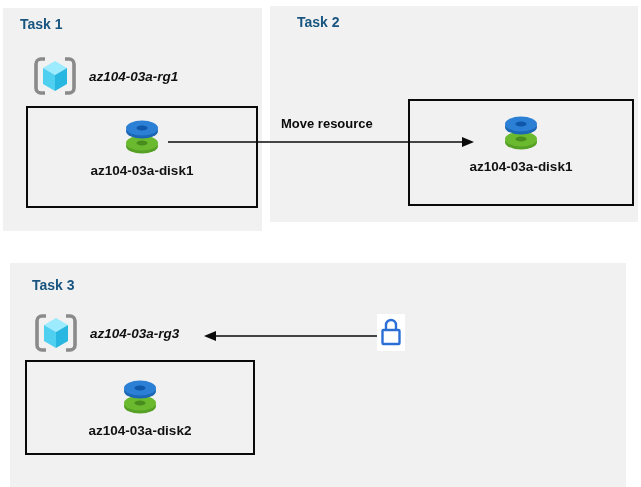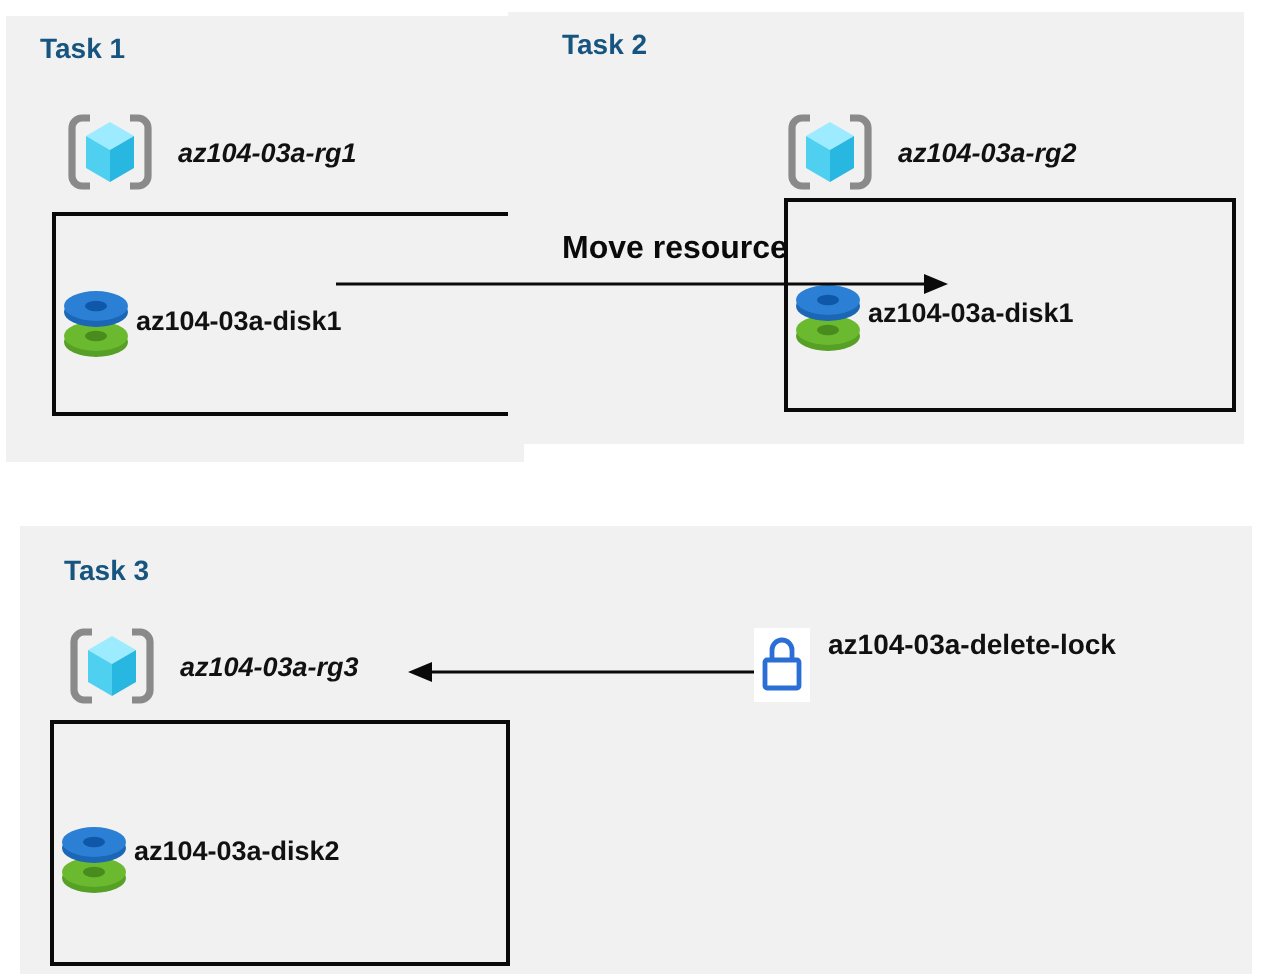--- a/index.html
+++ b/index.html
@@ -2,48 +2,48 @@
 <html><head>
 <meta charset="utf-8">
 <style>
   html,body{margin:0;padding:0;background:#ffffff;}
   .stage{
     position:relative;width:641px;height:487px;background:#ffffff;overflow:hidden;
     font-family:"Liberation Sans",sans-serif;color:#1a1a1a;
   }
   .panel{position:absolute;background:#f1f1f1;}
   #task1-panel{left:3px;top:8px;width:259px;height:223px;}
-  #task2-panel{left:254px;top:6px;width:368px;height:216px;}
+  #task2-panel{left:270px;top:6px;width:368px;height:216px;}
   #task3-panel{left:10px;top:263px;width:584px;height:224px;padding-left:32px;}
 
   .task-title{position:absolute;font-size:14px;font-weight:700;color:#17547f;}
   #task1-panel .task-title{left:17px;top:8px;}
   #task2-panel .task-title{left:27px;top:8px;}
   #task3-panel .task-title{left:22px;top:14px;}
 
   .rg-row{position:absolute;display:flex;align-items:center;font-style:italic;}
   #task1-panel .rg-row{left:29px;top:48px;}
   #task2-panel .rg-row{left:138px;top:50px;}
   #task3-panel .rg-row{left:23px;top:50px;justify-content:flex-end;}
   .rg-label{font-size:13.5px;font-weight:700;color:#111;margin-left:11px;white-space:nowrap;}
 
   .res-box{
     position:absolute;border:2px solid #0a0a0a;box-sizing:border-box;
-    display:flex;flex-direction:row;align-items:center;
+    display:flex;flex-direction:column;align-items:center;
   }
   #task1-panel .res-box{left:23px;top:98px;width:232px;height:102px;}
   #task2-panel .res-box{left:138px;top:93px;width:226px;height:107px;}
-  #task3-panel .res-box{left:15px;top:97px;width:230px;height:123px;}
+  #task3-panel .res-box{left:15px;top:97px;width:230px;height:95px;}
   #task1-panel .disk-icon{margin-top:10px;}
   #task2-panel .disk-icon{margin-top:13px;}
   #task3-panel .disk-icon{margin-top:16px;}
   .disk-label{font-size:13.5px;font-weight:700;color:#111;margin-top:7px;white-space:nowrap;}
 
   .move-label{
-    position:absolute;left:281px;top:116px;font-size:16px;font-weight:700;color:#0a0a0a;
+    position:absolute;left:281px;top:116px;font-size:13px;font-weight:700;color:#0a0a0a;
   }
   .arrow{position:absolute;}
   #move-arrow{left:168px;top:134px;}
   #lock-arrow{left:204px;top:329px;}
 
   .lock-group{position:absolute;left:377px;top:314px;display:flex;align-items:flex-start;}
   .lock-plate{
     width:28px;height:37px;background:#ffffff;display:flex;align-items:center;justify-content:center;
   }
   .lock-text{margin-left:9px;font-size:14px;line-height:17px;color:#111;white-space:nowrap;}
@@ -77,30 +77,20 @@
         <ellipse cx="20" cy="13" rx="16" ry="7.5" fill="#1b66b5"></ellipse>
         <ellipse cx="20" cy="10" rx="16" ry="7.5" fill="#2b7fd4"></ellipse>
         <ellipse cx="20" cy="10" rx="5.5" ry="2.6" fill="#0f57a8"></ellipse>
       </svg>
       <div class="disk-label">az104-03a-disk1</div>
     </div>
   </div>
 
   <div class="panel" id="task2-panel">
     <div class="task-title">Task 2</div>
-    <div class="rg-row">
-      <svg width="46" height="40" viewBox="0 0 46 40">
-        <path d="M13 3 H9 A5 5 0 0 0 4 8 V32 A5 5 0 0 0 9 37 H13" fill="none" stroke="#8a8a8a" stroke-width="3.6"></path>
-        <path d="M33 3 H37 A5 5 0 0 1 42 8 V32 A5 5 0 0 1 37 37 H33" fill="none" stroke="#8a8a8a" stroke-width="3.6"></path>
-        <polygon points="23,5 35,12 23,19 11,12" fill="#9debff"></polygon>
-        <polygon points="11,12 23,19 23,35 11,28" fill="#50d0f0"></polygon>
-        <polygon points="23,19 35,12 35,28 23,35" fill="#28b7e0"></polygon>
-      </svg>
-      <span class="rg-label">az104-03a-rg2</span>
-    </div>
     <div class="res-box">
       <svg class="disk-icon" width="40" height="38" viewBox="0 0 40 38">
         <ellipse cx="20" cy="28" rx="16" ry="7.5" fill="#57a026"></ellipse>
         <ellipse cx="20" cy="25" rx="16" ry="7.5" fill="#6ab92f"></ellipse>
         <ellipse cx="20" cy="25" rx="5.5" ry="2.6" fill="#478c1d"></ellipse>
         <ellipse cx="20" cy="13" rx="16" ry="7.5" fill="#1b66b5"></ellipse>
         <ellipse cx="20" cy="10" rx="16" ry="7.5" fill="#2b7fd4"></ellipse>
         <ellipse cx="20" cy="10" rx="5.5" ry="2.6" fill="#0f57a8"></ellipse>
       </svg>
       <div class="disk-label">az104-03a-disk1</div>
@@ -144,17 +134,16 @@
   </svg>
 
   <div class="lock-group">
     <div class="lock-plate">
       <svg width="26" height="33" viewBox="0 0 26 33">
         <path d="M8 14 V9 a5 5 0 0 1 10 0 v5" fill="none" stroke="#2b6fd6" stroke-width="2.4"></path>
         <rect x="4.5" y="14" width="17" height="14" rx="1" fill="#ffffff" stroke="#2b6fd6" stroke-width="2.4"></rect>
       </svg>
     </div>
     <div class="lock-text">
-      <div class="lock-name">az104-03a-delete-lock</div>
     </div>
   </div>
 
 </div>
 
 </body></html>

